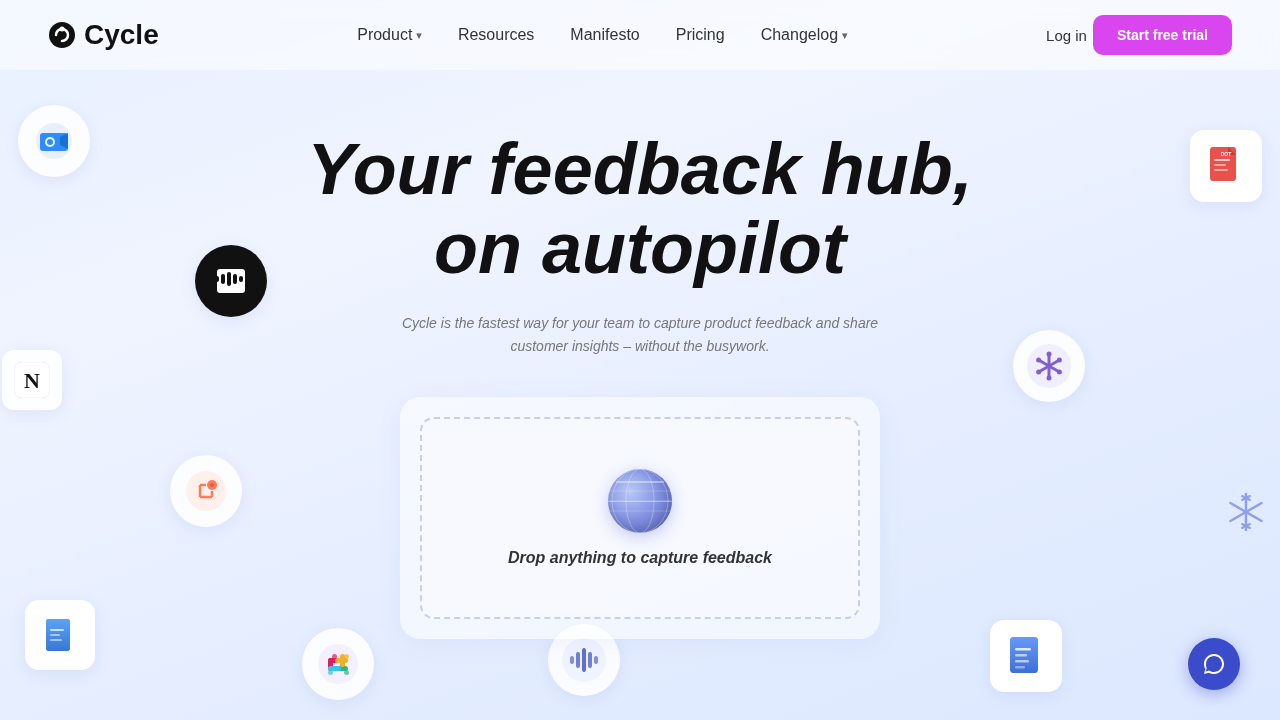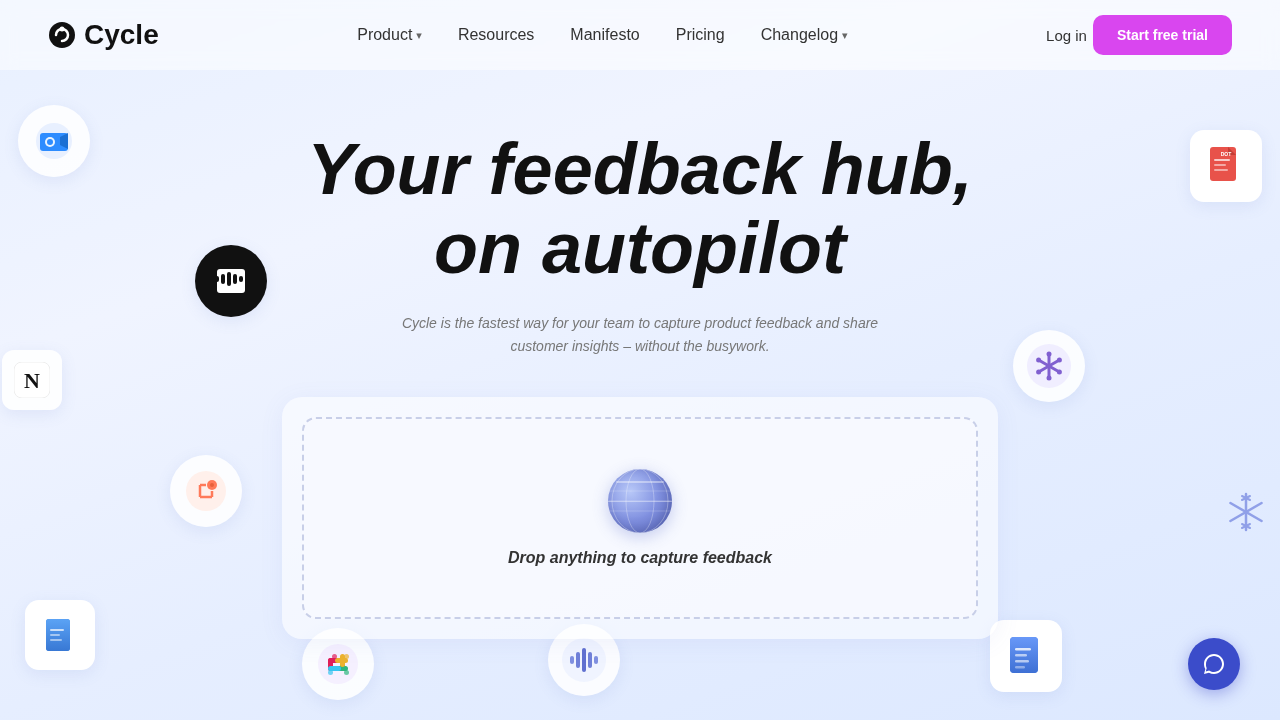--- a/index.html
+++ b/index.html
@@ -120,21 +120,21 @@
       max-width: 520px;
       line-height: 1.6;
     }
 
     
     .dropzone-container {
       margin-top: 40px;
       background: rgba(255,255,255,0.55);
       border-radius: 20px;
       padding: 20px;
-      width: 716px;
+      width: 480px;
       box-shadow: 0 4px 24px rgba(100,120,200,0.08);
     }
 
     .dropzone {
       border: 2px dashed #c8cfe8;
       border-radius: 14px;
       padding: 50px 40px;
       display: flex;
       flex-direction: column;
       align-items: center;

